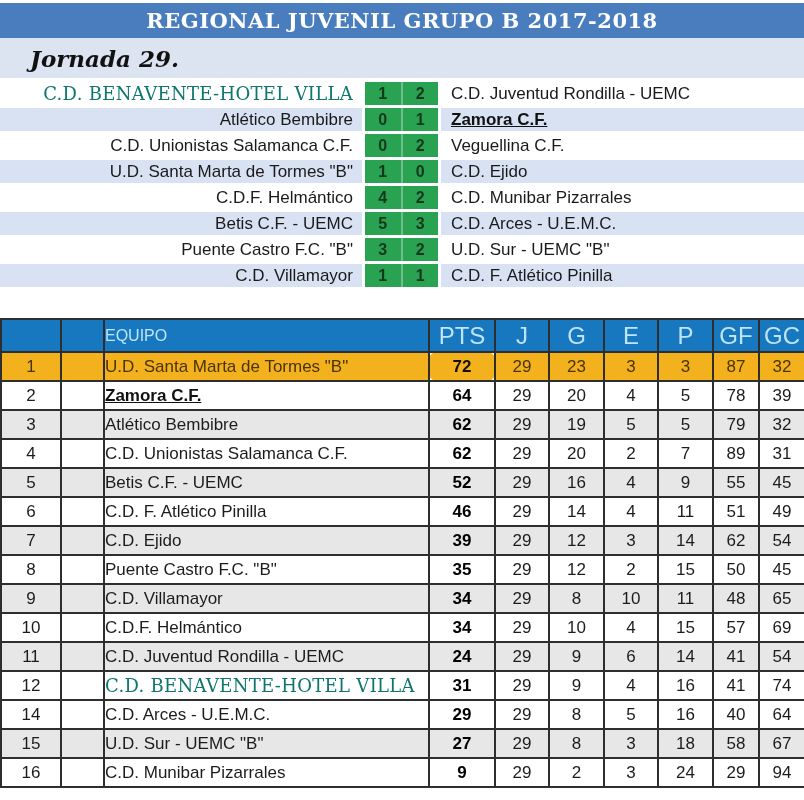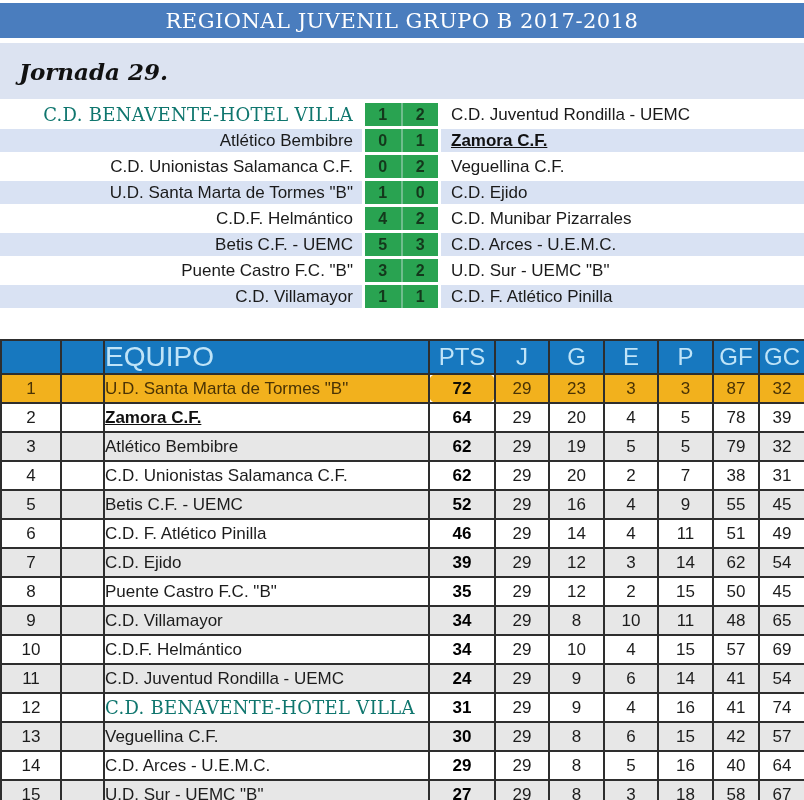--- a/index.html
+++ b/index.html
@@ -11,33 +11,32 @@
   }
   .page { width: 804px; }
 
   
   .title-bar {
     margin-top: 3px;
     height: 35px;
     background: var(--title-bar, #4a7dbe);
     color: #ffffff;
     font-family: "DejaVu Serif", serif;
-    font-weight: normal;
+    font-weight: bold;
     font-size: 21px;
     letter-spacing: 0.5px;
     display: flex; align-items: center; justify-content: center;
   }
 
   
   .jornada-band {
-    margin-top: 5px;
-    height: 56px;
+    height: 40px;
     background: var(--band, #dce3f1);
     display: flex; align-items: center;
-    padding-left: 19px; box-sizing: border-box;
+    padding-left: 30px; box-sizing: border-box;
   }
   .jornada-band span {
     font-family: "DejaVu Serif", serif;
     font-style: italic;
     font-weight: bold;
     font-size: 23px;
     color: #111111;
   }
 
   
@@ -96,21 +95,21 @@
     padding: 0;
     height: 27px;
     overflow: hidden; white-space: nowrap;
   }
   table.standings thead th {
     background: var(--header-blue, #1778bf);
     color: var(--header-text, #bfe4f8);
     height: 31px;
     font-weight: normal;
   }
-  th.h-equipo { text-align: left; padding-left: 12px; font-size: 28px; }
+  th.h-equipo { text-align: left; padding-left: 12px; font-size: 16px; }
   th.h-num { text-align: center; font-size: 24px; }
   td.pos { text-align: center; }
   td.spacer { }
   td.team { text-align: left; padding-left: 11px; }
   td.num { text-align: center; }
   td.pts { font-weight: bold; color: #000000; }
   tr.row-even td { background: #ffffff; }
   tr.row-gray td { background: var(--row-gray, #e7e7e7); }
   tr.leader td { background: var(--leader-gold, #f2b11d); color: #4a3305; }
   tr.leader td.pts { color: #140f02; border-radius: 8px; }
@@ -269,21 +268,21 @@
 
   <tr class="row-even">
     <td class="pos">4</td>
     <td class="spacer"></td>
     <td class="team">C.D. Unionistas Salamanca C.F.</td>
     <td class="num pts">62</td>
     <td class="num">29</td>
     <td class="num">20</td>
     <td class="num">2</td>
     <td class="num">7</td>
-    <td class="num">38</td>
+    <td class="num">89</td>
     <td class="num">31</td>
   </tr>
 
   <tr class="row-gray">
     <td class="pos">5</td>
     <td class="spacer"></td>
     <td class="team">Betis C.F. - UEMC</td>
     <td class="num pts">52</td>
     <td class="num">29</td>
     <td class="num">16</td>
@@ -377,32 +376,20 @@
     <td class="team serif-bold">C.D. BENAVENTE-HOTEL VILLA</td>
     <td class="num pts">31</td>
     <td class="num">29</td>
     <td class="num">9</td>
     <td class="num">4</td>
     <td class="num">16</td>
     <td class="num">41</td>
     <td class="num">74</td>
   </tr>
 
-  <tr class="row-gray">
-    <td class="pos">13</td>
-    <td class="spacer"></td>
-    <td class="team">Veguellina C.F.</td>
-    <td class="num pts">30</td>
-    <td class="num">29</td>
-    <td class="num">8</td>
-    <td class="num">6</td>
-    <td class="num">15</td>
-    <td class="num">42</td>
-    <td class="num">57</td>
-  </tr>
 
   <tr class="row-even">
     <td class="pos">14</td>
     <td class="spacer"></td>
     <td class="team">C.D. Arces - U.E.M.C.</td>
     <td class="num pts">29</td>
     <td class="num">29</td>
     <td class="num">8</td>
     <td class="num">5</td>
     <td class="num">16</td>

